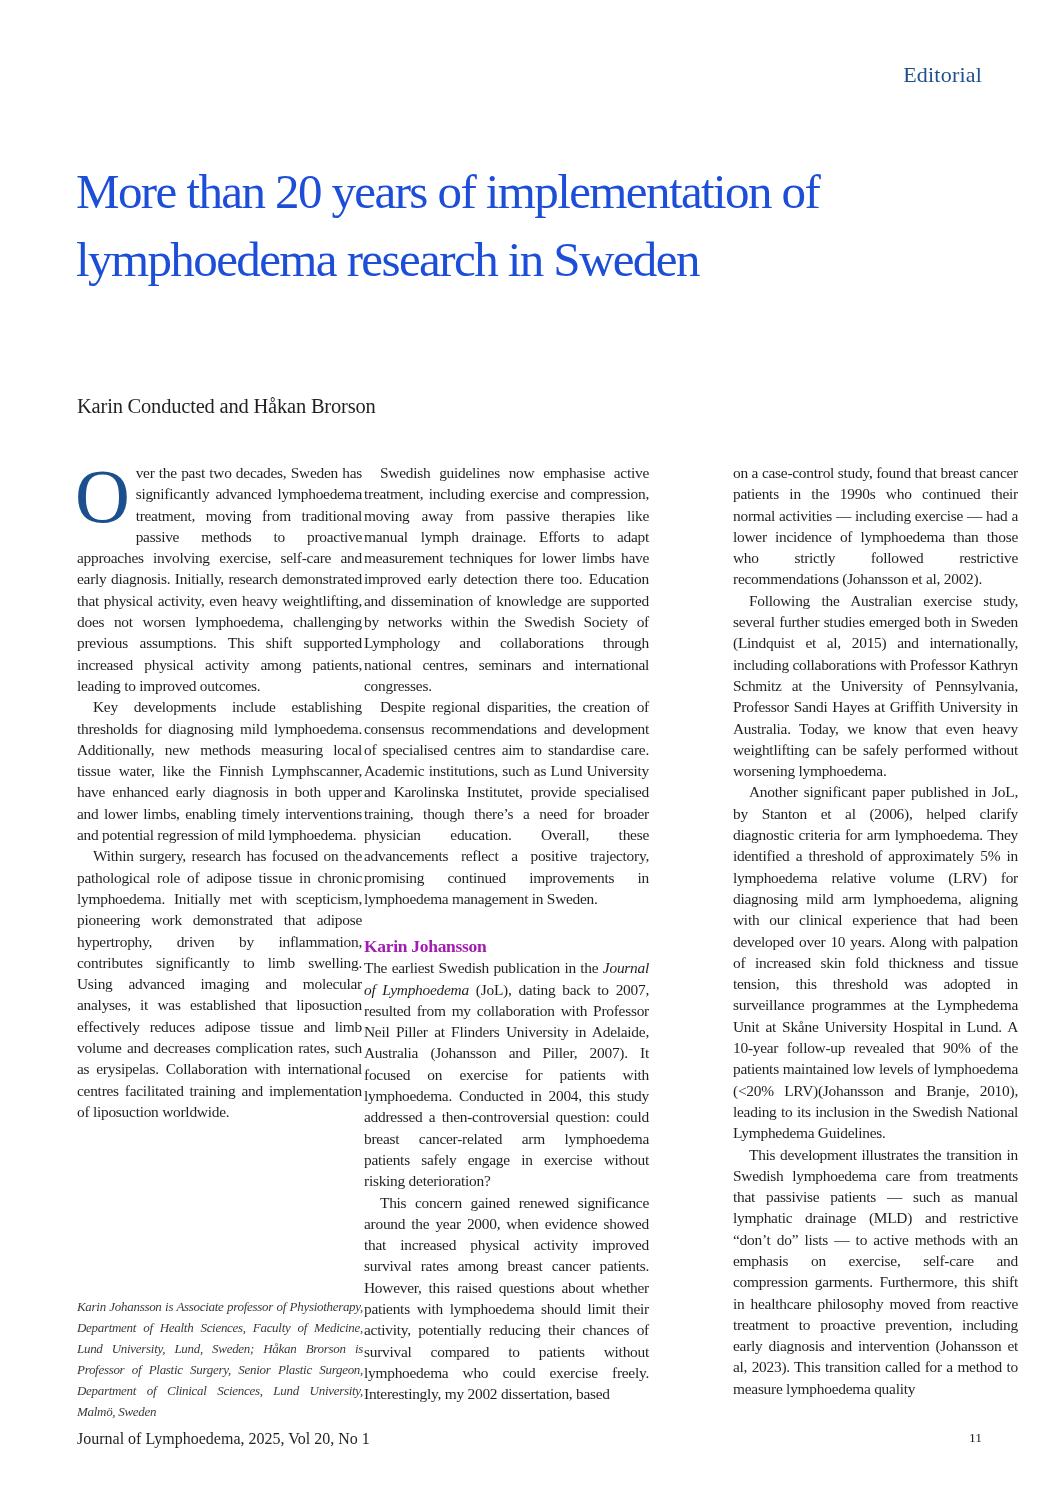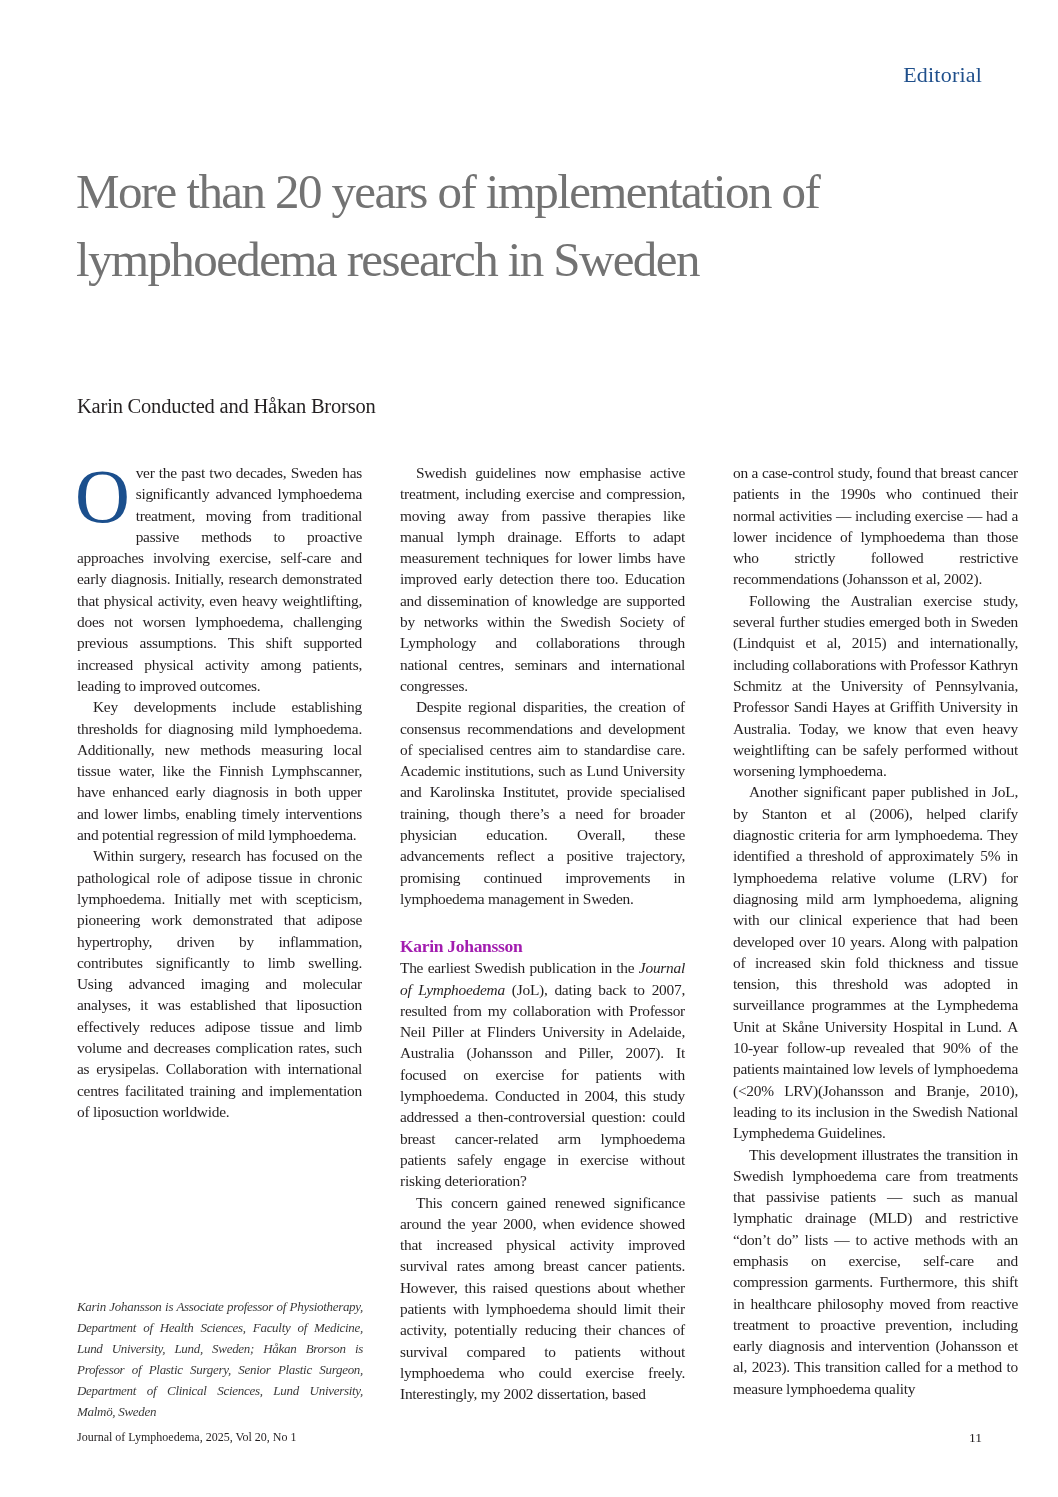--- a/index.html
+++ b/index.html
@@ -8,51 +8,51 @@
     font-family: "Liberation Serif", "DejaVu Serif", serif;
     color: #231f20;
   }
   .section-label {
     position: absolute; right: 76px; top: 62px;
     font-size: 22px; color: #1f4f8b; letter-spacing: 0.2px; text-align: center;
   }
   .title {
     position: absolute; left: 76px; top: 158px; width: 900px;
     font-size: 49px; line-height: 68px; font-weight: normal; margin: 0;
-    letter-spacing: -1.6px; color: #737373;
+    letter-spacing: -1.6px; color: #1d4ed8;
   }
   .authors {
     position: absolute; left: 77px; top: 395px;
     font-size: 20.5px; letter-spacing: -0.2px; color: #231f20;
   }
   .col {
     position: absolute; top: 462px; width: 285px;
     font-size: 15.4px; line-height: 21.3px; letter-spacing: -0.25px;
     text-align: justify; hyphens: none;
   }
   .col p { margin: 0; text-indent: 16px; }
   .col p.no-indent { text-indent: 0; }
   .col1 { left: 77px; }
-  .col2 { left: 400px; }
+  .col2 { left: 364px; }
   .col3 { left: 733px; }
   .dropcap {
     float: left; font-size: 76px; line-height: 60px; color: #1b4f8d;
     margin: 4px 6px 0 -2px; height: 62px;
   }
   .subhead {
     font-weight: bold; color: #a21caf; font-size: 17.5px;
     margin: 26px 0 0 0; line-height: 22px; letter-spacing: -0.3px;
   }
   .bio {
     position: absolute; left: 77px; top: 1296px; width: 286px;
     font-style: italic; font-size: 13px; line-height: 21px; color: #3a3a3a;
     text-align: justify; letter-spacing: -0.3px;
   }
   .footer-left {
-    position: absolute; left: 77px; top: 1430px; font-size: 12px; color: #231f20;
+    position: absolute; left: 77px; top: 1430px; font-size: 16px; color: #231f20;
   }
   .footer-right {
     position: absolute; right: 76px; top: 1430px; font-size: 13.5px; color: #231f20;
   }
   em { font-style: italic; }
 </style>
 </head>
 <body>
 
 <div class="section-label">Editorial</div>

